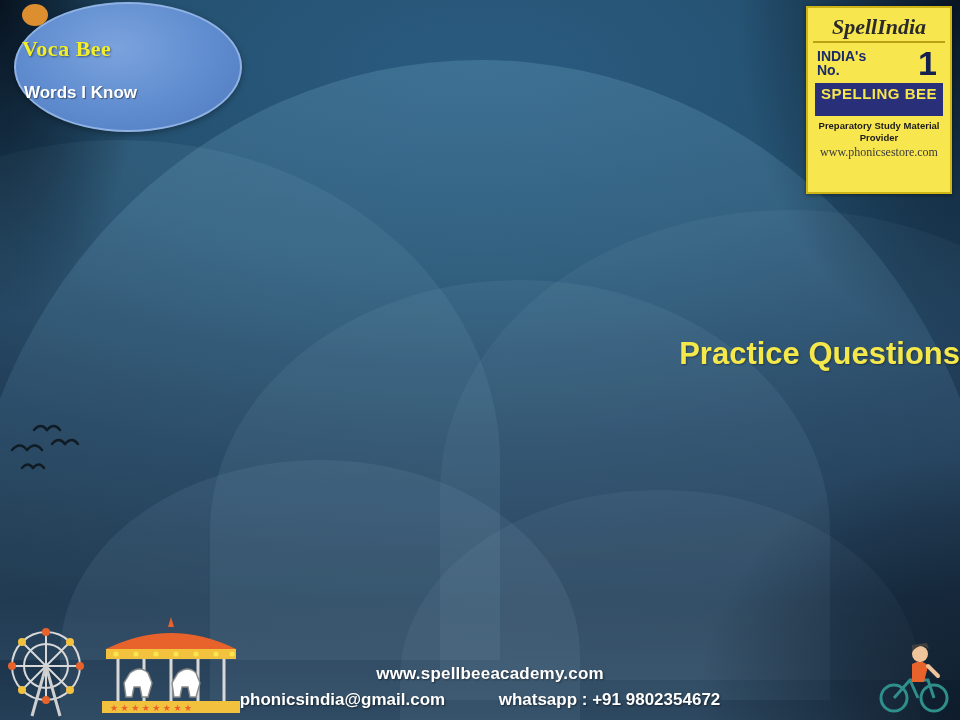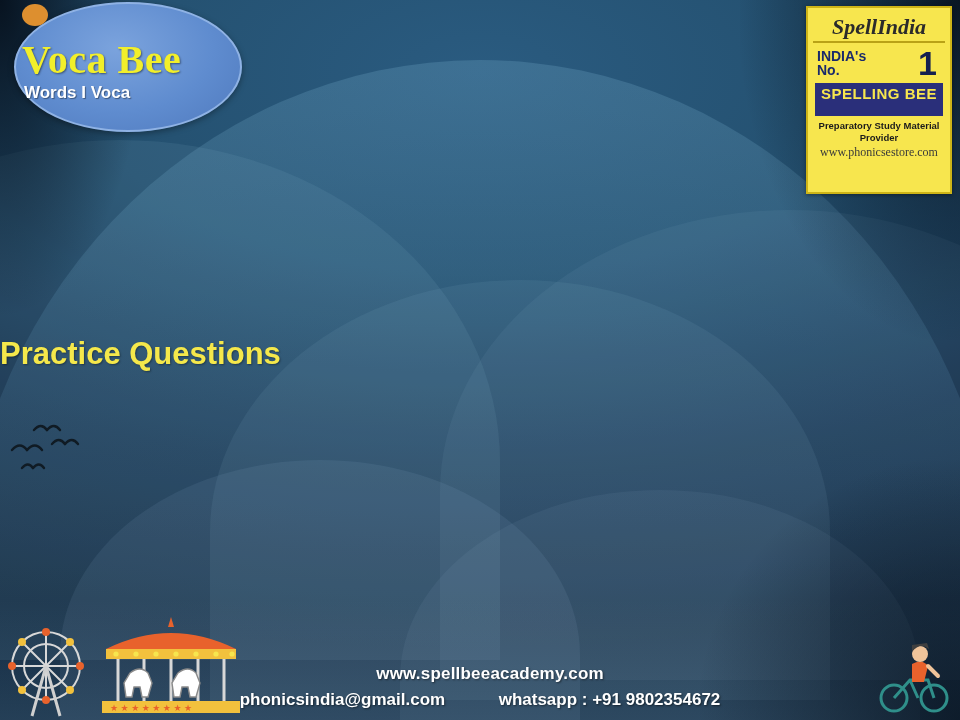--- a/index.html
+++ b/index.html
@@ -112,21 +112,21 @@
     height: 126px;
     border-radius: 50%;
     background: radial-gradient(ellipse at 45% 35%, #7ba3dd 0%, #5f8ccf 55%, #4f79bd 100%);
     border: 2px solid #8fb2e4;
     box-shadow: 0 2px 6px rgba(0,0,0,.35);
   }
   .logo-title {
     position: absolute;
     left: 22px;
     top: 36px;
-    font-size: 40px;
+    font-size: 22px;
     font-weight: bold;
     color: #f2ef2a;
     text-shadow: 1px 1px 2px rgba(0,0,0,.45);
     letter-spacing: .5px;
     font-family: "Liberation Serif", serif;
   }
   .logo-sub {
     position: absolute;
     left: 24px;
     top: 83px;
@@ -215,21 +215,21 @@
     color: #3a3a3a;
     font-family: Liberation Serif, serif;
   }
 
   
   .slide-title {
     position: absolute;
     left: 0;
     right: 0;
     top: 336px;
-    text-align: left;
+    text-align: right;
     font-size: 31px;
     font-weight: bold;
     color: #f5e84b;
     text-shadow: 1px 1px 2px rgba(0,0,0,.35);
   }
 
   
   .birds { position: absolute; left: 8px; top: 408px; }
 
   
@@ -287,21 +287,21 @@
       <path d="M57 36 q7 -8 13 0"></path>
       <path d="M14 60 q6 -7 11 0"></path>
       <path d="M25 60 q6 -7 11 0"></path>
     </g>
   </svg>
 
   <div class="logo-badge">
     <div class="logo-petal"></div>
   </div>
   <div class="logo-title">Voca Bee</div>
-  <div class="logo-sub">Words I Voca</div>
+  <div class="logo-sub">Words I Know</div>
 
   <div class="spell-badge">
     <div class="spell-brand">SpellIndia</div>
     <div class="spell-rule"></div>
     <div class="spell-row">
       <div class="spell-indias">
         <div>INDIA's</div>
         <div>No.</div>
       </div>
       <div class="spell-no1">1</div>

